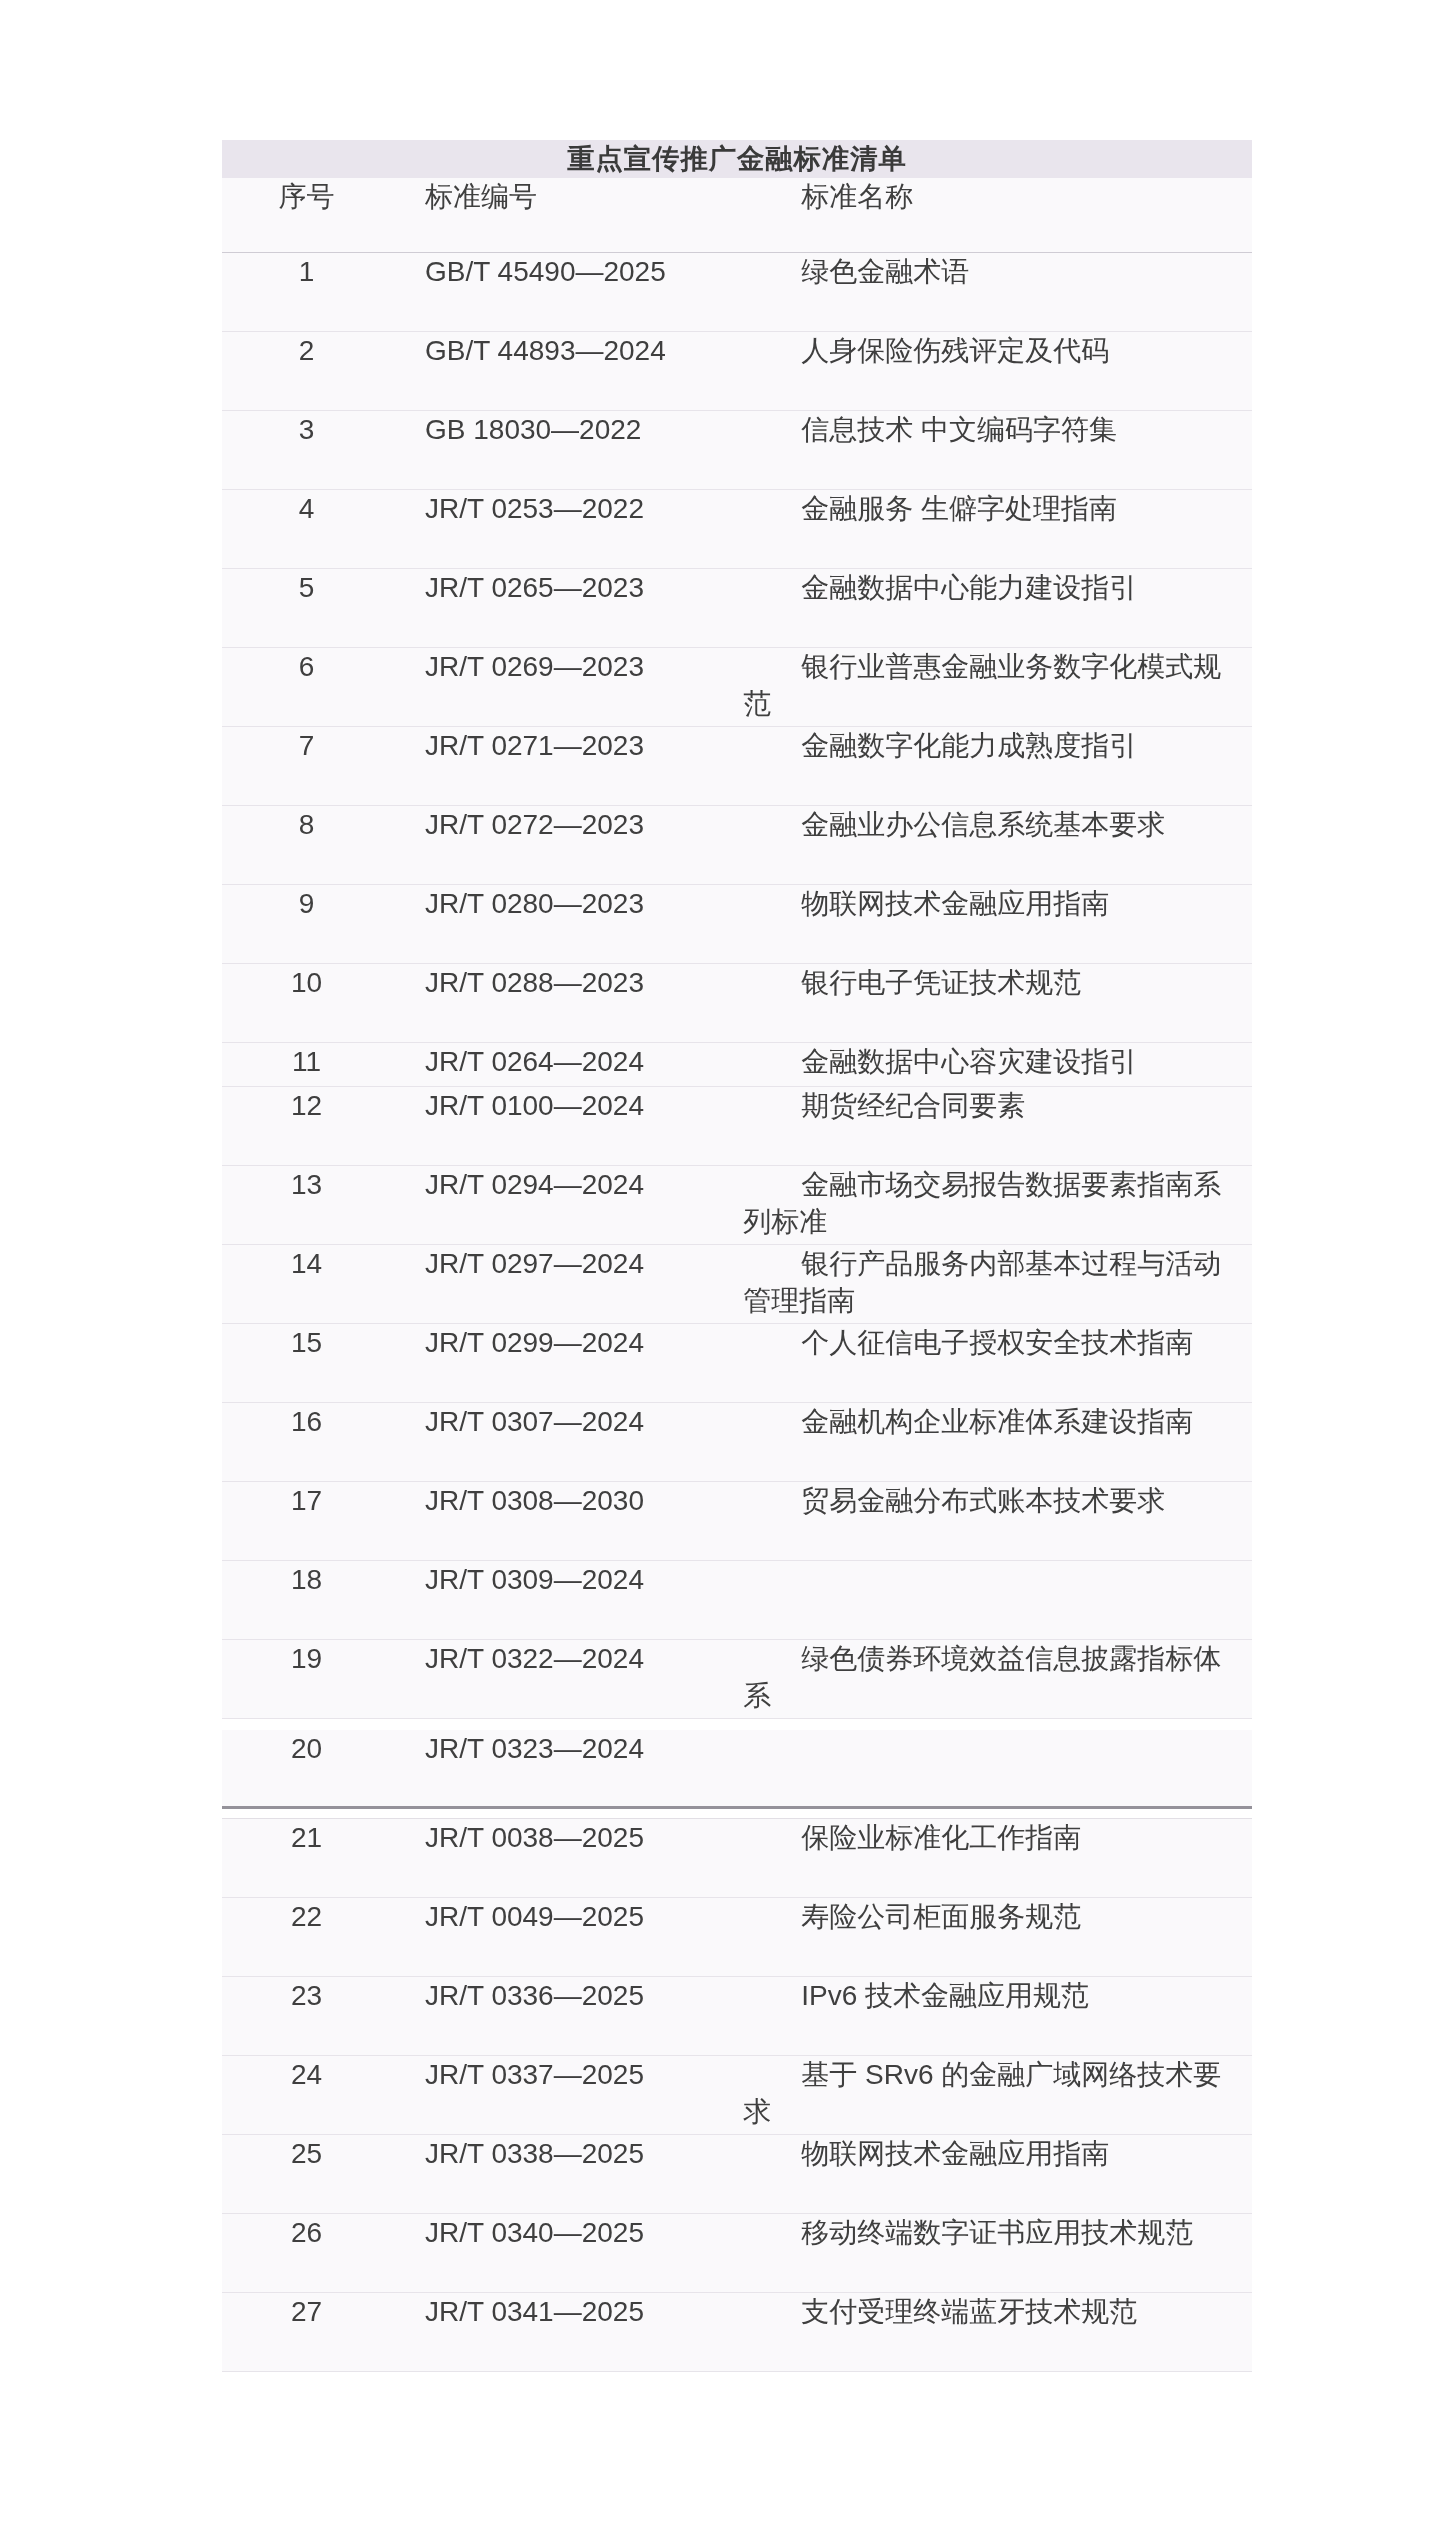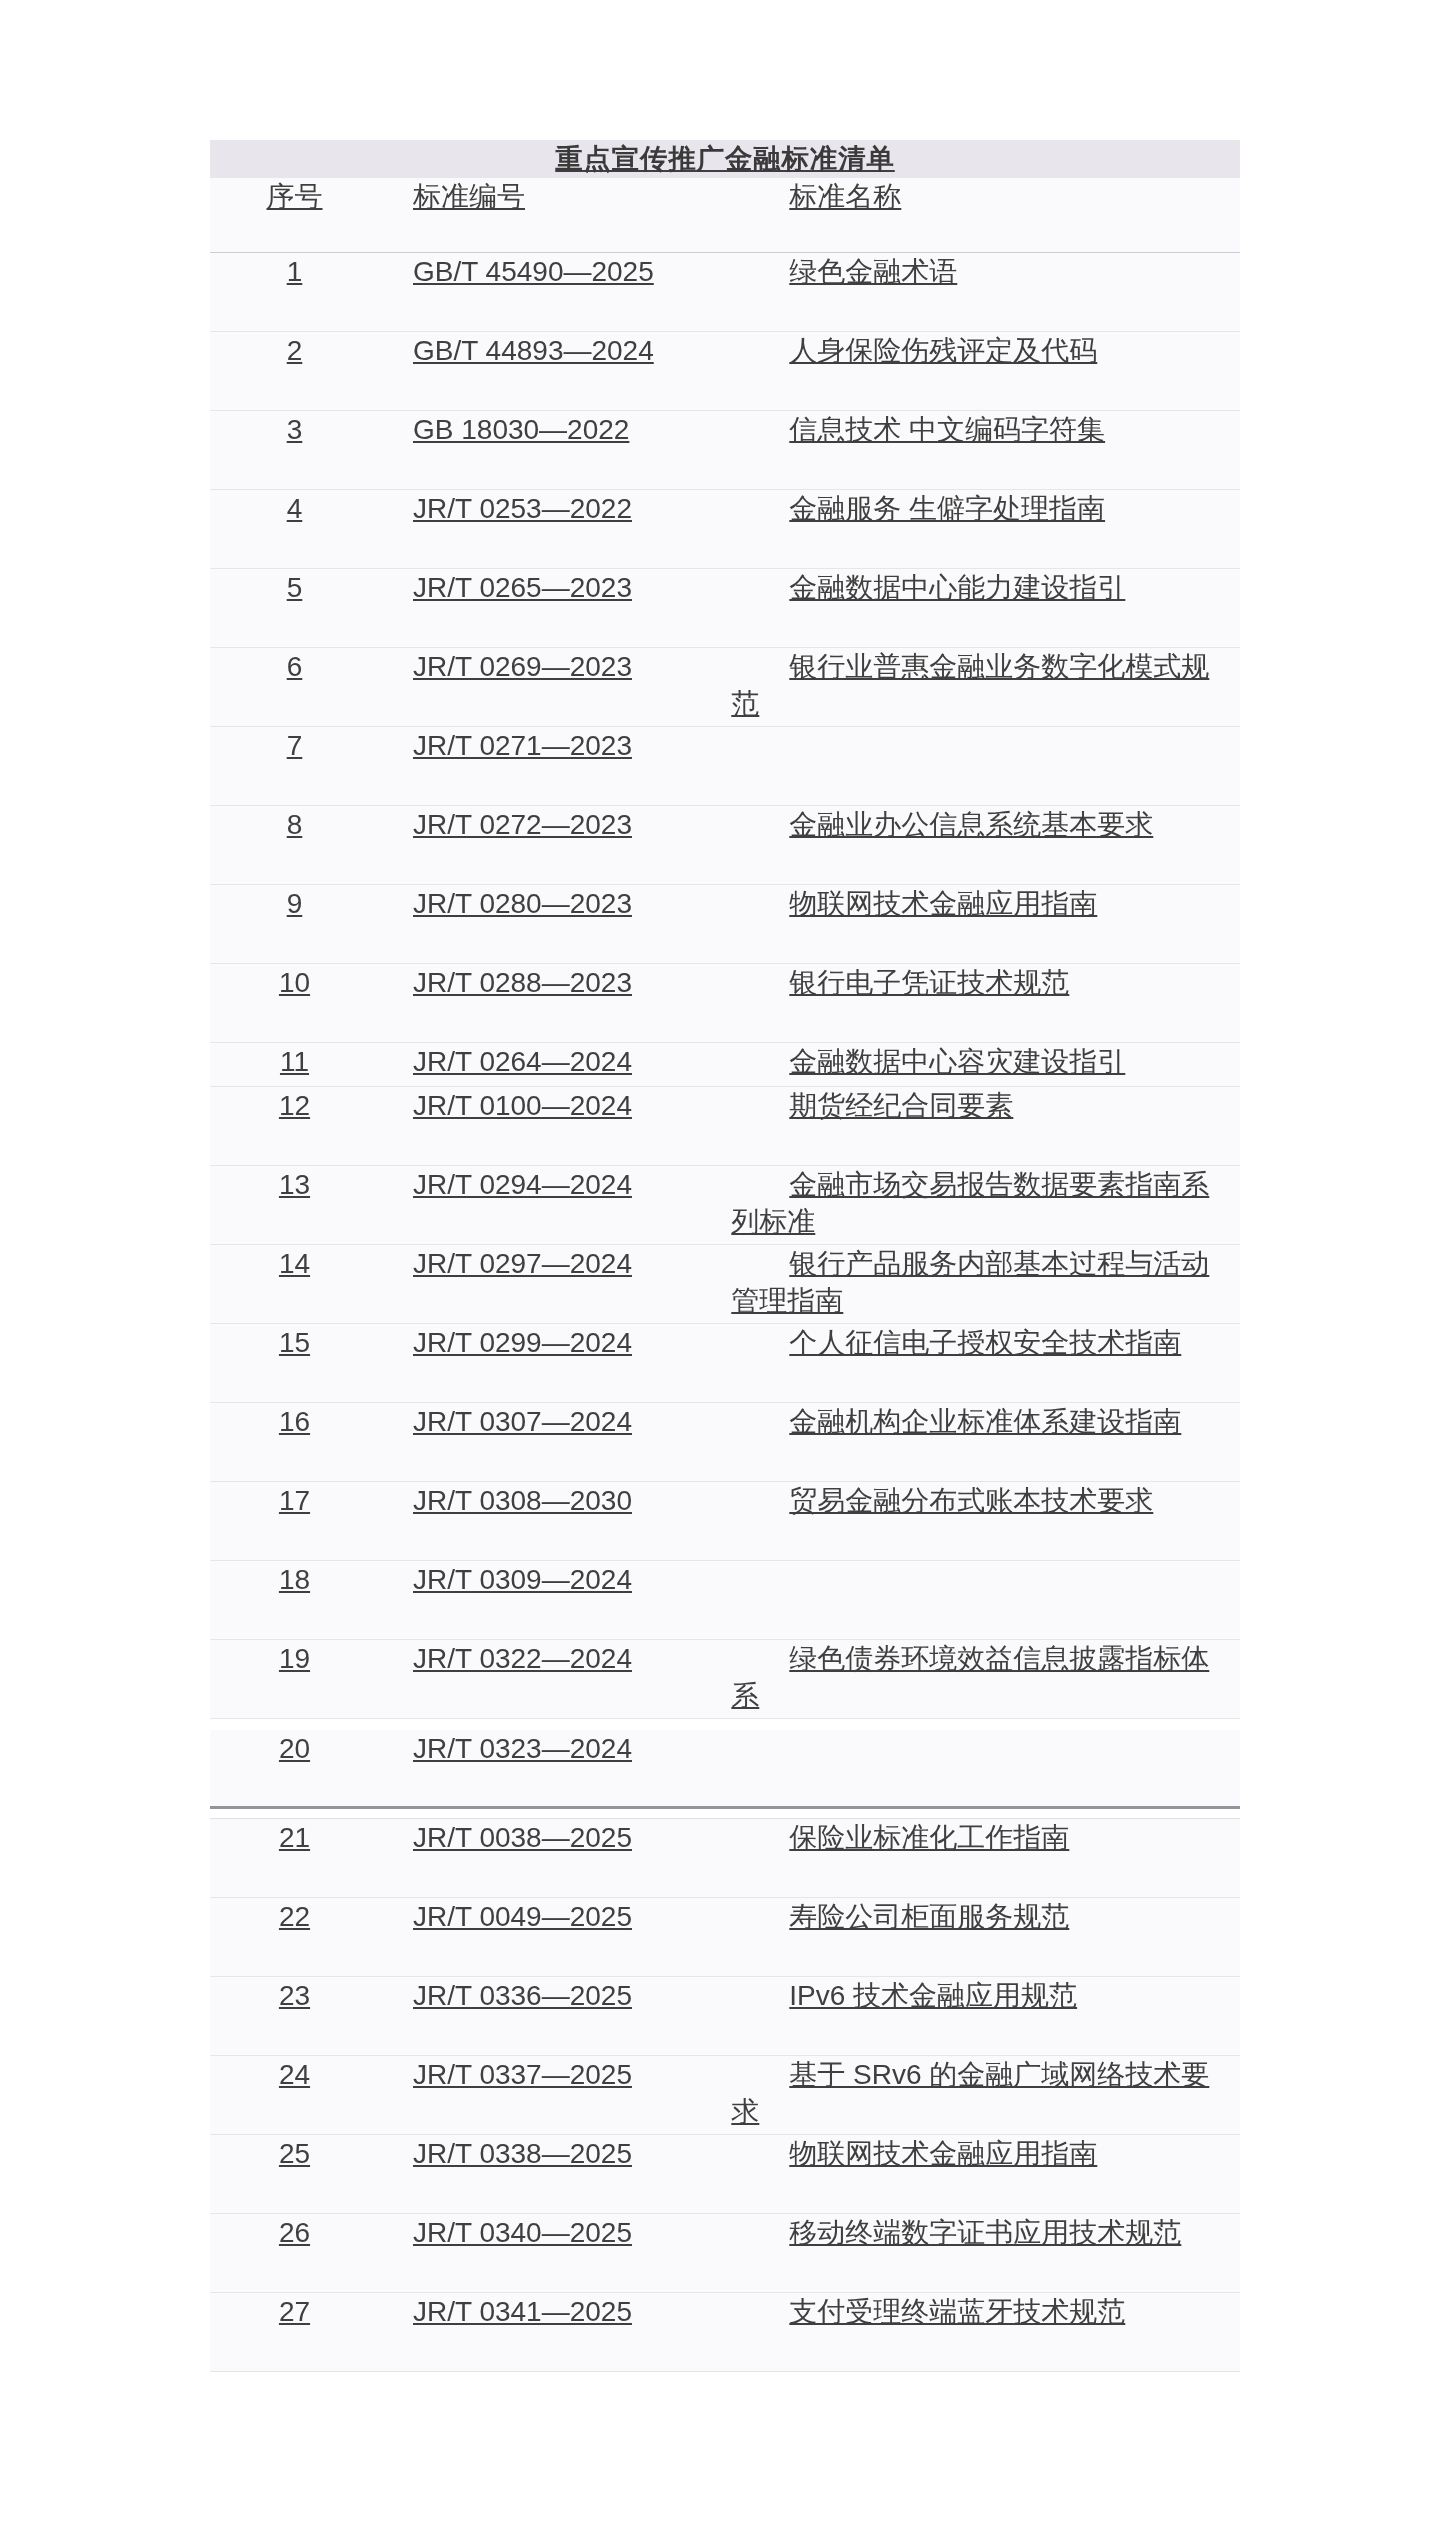--- a/index.html
+++ b/index.html
@@ -7,25 +7,24 @@
     position: relative;
     width: 1452px;
     height: 2525px;
     background: #ffffff;
     font-family: "Liberation Sans", "DejaVu Sans", sans-serif;
     color: #3f3f3f;
     overflow: hidden;
   }
   .doc-table {
     position: absolute;
-    left: 210px;
+    left: 222px;
     top: 140px;
     width: 1030px;
     font-size: 28px;
-    text-decoration: underline;
   }
   .title-band {
     height: 38px;
     line-height: 38px;
     background: var(--band, #e9e5ed);
     text-align: center;
     font-size: 27.4px;
     font-weight: bold;
     color: #3a3a3a;
     letter-spacing: 0.9px;
@@ -107,20 +106,21 @@
     <div class="cell c-name">金融数据中心能力建设指引</div>
   </div>
         <div class="row data-row">
     <div class="cell c-no">6</div>
     <div class="cell c-code">JR/T 0269—2023</div>
     <div class="cell c-name">银行业普惠金融业务数字化模式规范</div>
   </div>
         <div class="row data-row">
     <div class="cell c-no">7</div>
     <div class="cell c-code">JR/T 0271—2023</div>
+    <div class="cell c-name">金融数字化能力成熟度指引</div>
   </div>
         <div class="row data-row">
     <div class="cell c-no">8</div>
     <div class="cell c-code">JR/T 0272—2023</div>
     <div class="cell c-name">金融业办公信息系统基本要求</div>
   </div>
         <div class="row data-row">
     <div class="cell c-no">9</div>
     <div class="cell c-code">JR/T 0280—2023</div>
     <div class="cell c-name">物联网技术金融应用指南</div>

